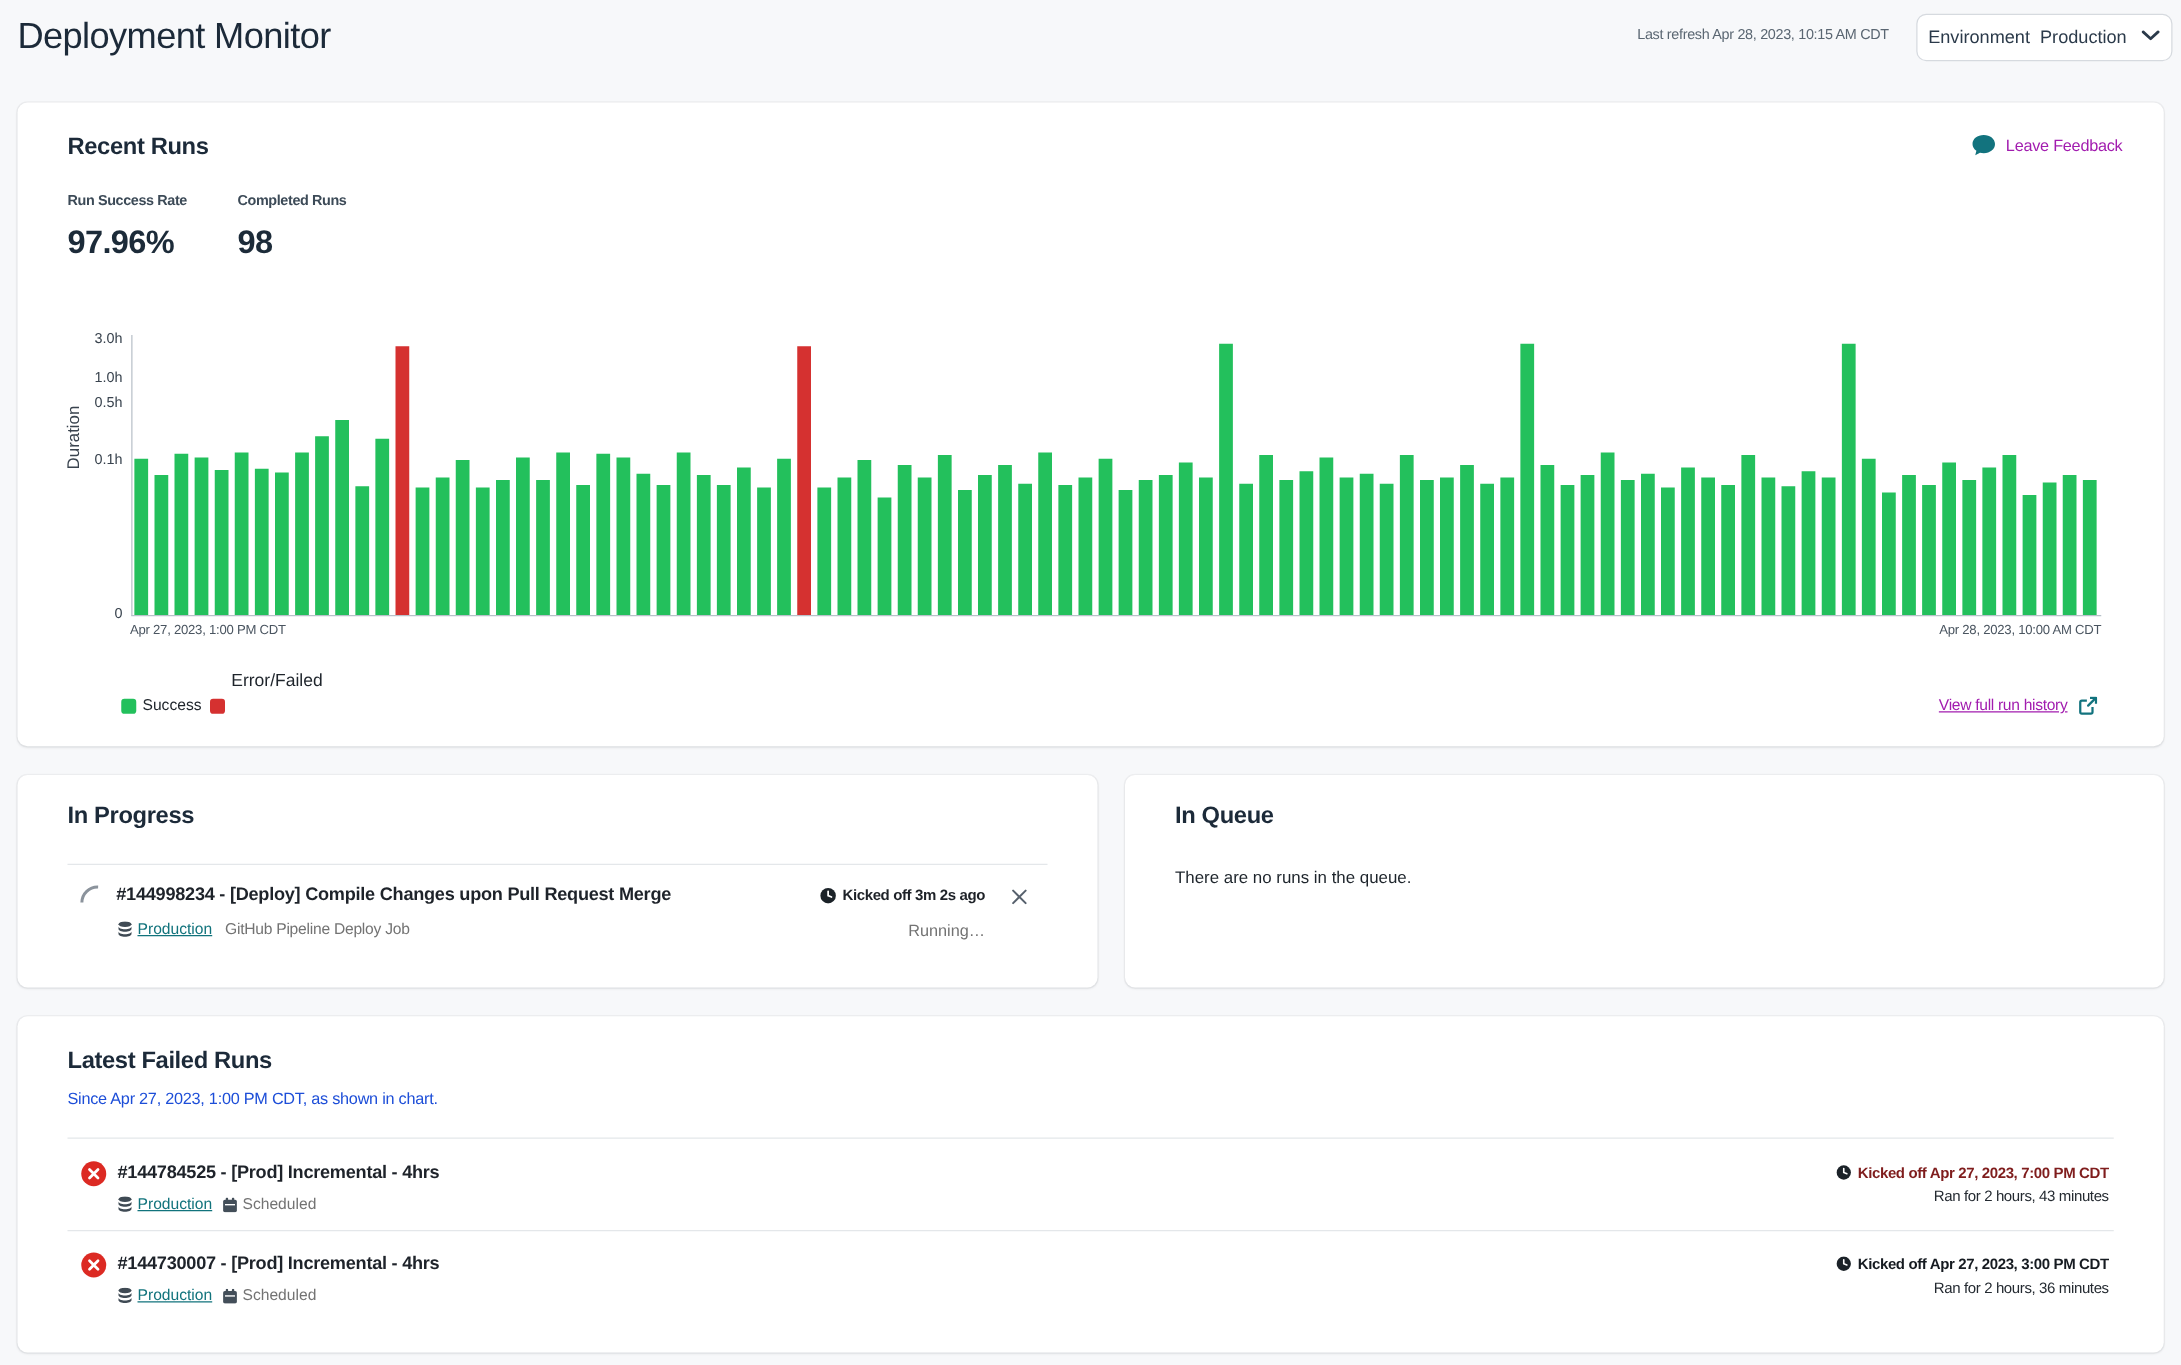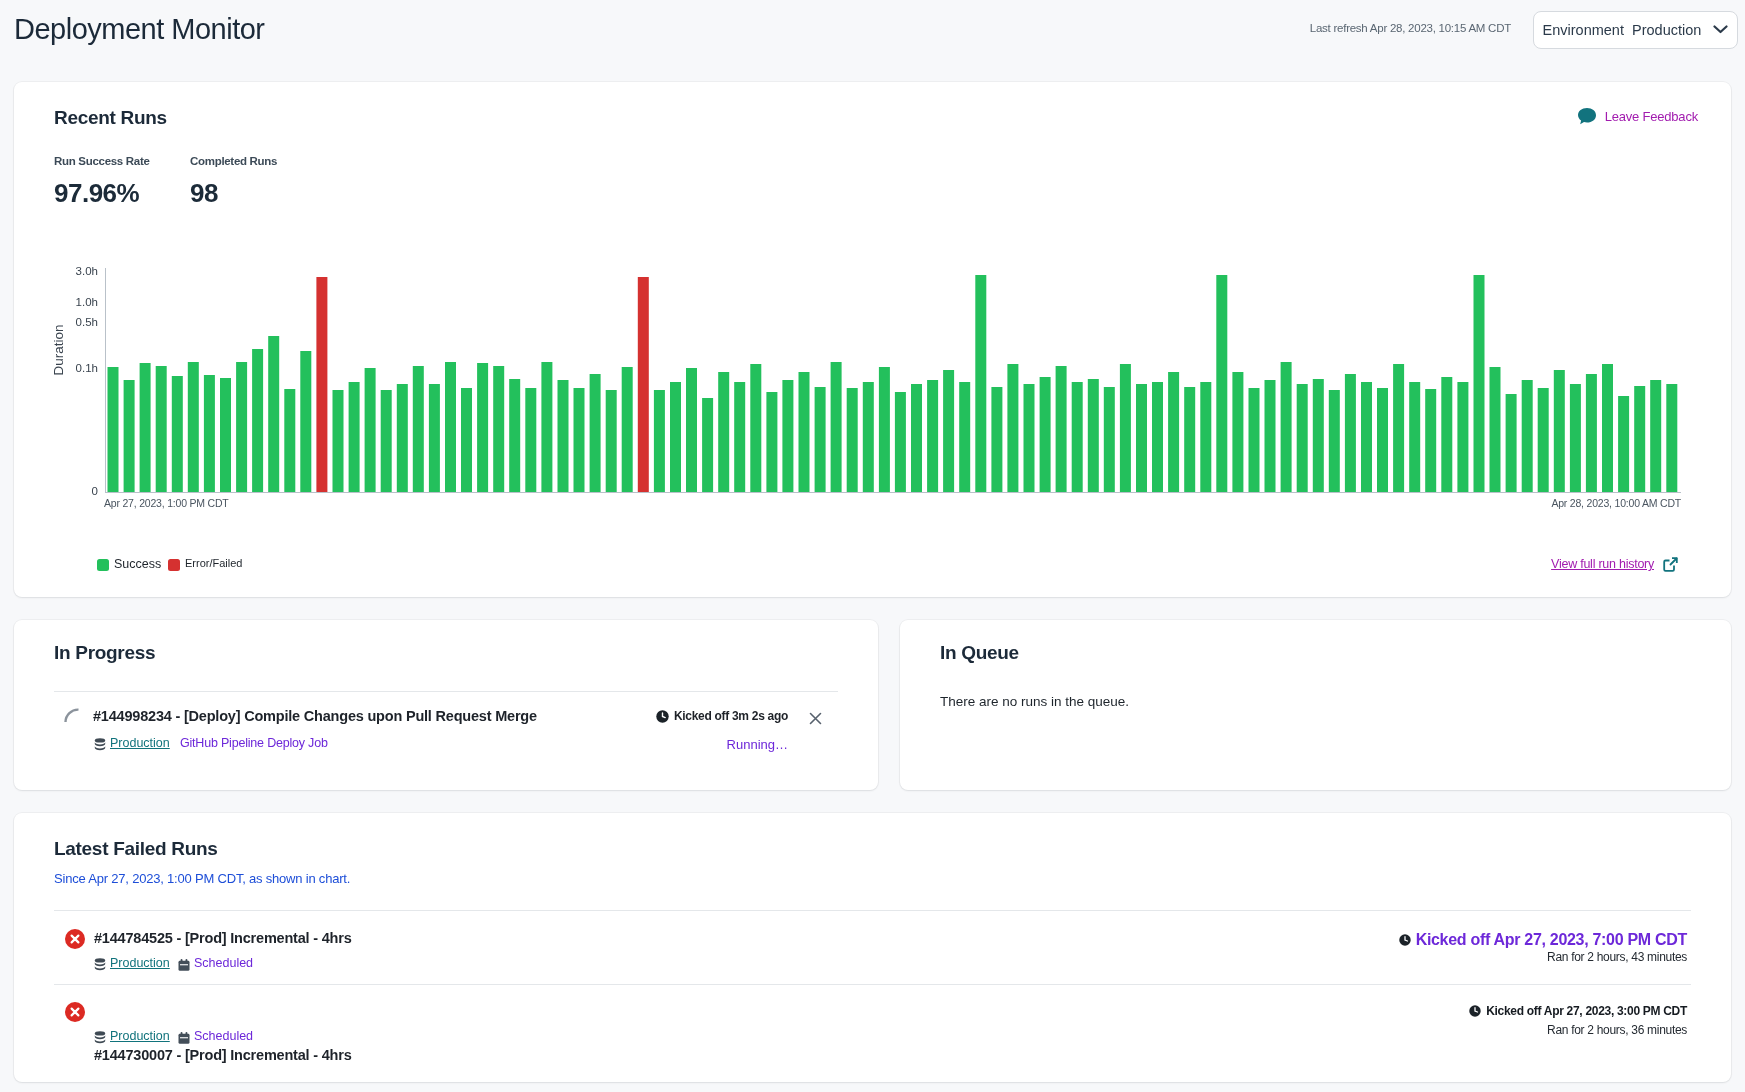--- a/index.html
+++ b/index.html
@@ -2,21 +2,21 @@
 <html><head>
 <meta charset="utf-8">
 <style>
 * { margin:0; padding:0; box-sizing:border-box; }
 html,body { width:1745px; height:1092px; background:#f7f8fa; font-family:"Liberation Sans", sans-serif; position:relative; overflow:hidden; }
 .abs { position:absolute; }
 .card { position:absolute; background:#fff; border-radius:8px; box-shadow:0 1px 2px rgba(16,24,32,0.08), 0 0 0 1px rgba(16,24,32,0.04); }
 .h1 { font-size:29px; font-weight:normal; color:#1c2a39; letter-spacing:-0.5px; }
 .h2 { font-size:19px; font-weight:bold; color:#1c2a39; letter-spacing:-0.3px; }
 .teal { color:#a21caf; }
-.gray { color:#6d28d9; }
+.gray { color:#737373; }
 .runtitle { font-size:14.5px; letter-spacing:-0.2px; font-weight:bold; color:#1e232a; white-space:nowrap; }
 a { text-decoration:none; }
 </style>
 </head>
 <body>
 
 <div class="abs h1" style="left:14px; top:13px;">Deployment Monitor</div>
 <div class="abs" style="right:234px; top:22px; font-size:11.5px; letter-spacing:-0.25px; color:#5a6672; white-space:nowrap;">Last refresh Apr 28, 2023, 10:15 AM CDT</div>
 <div class="abs" style="left:1533px; top:11px; width:205px; height:38px; background:#fff; border:1px solid #d6dadf; border-radius:8px; line-height:36px; text-align:center; font-size:14.5px; color:#2b3a4a;">Environment&nbsp; Production&nbsp;&nbsp;
 <svg width="15" height="9" viewBox="0 0 15 9" style="display:inline-block; vertical-align:middle; margin-top:-3px;">
@@ -150,21 +150,21 @@
 <text x="63" y="350" font-family="Liberation Sans" font-size="13.5" fill="#39434e" text-anchor="middle" transform="rotate(-90 63 350)">Duration</text>
 <g font-family="Liberation Sans" font-size="10.5" letter-spacing="-0.2" fill="#4a5560">
 <text x="104" y="507">Apr 27, 2023, 1:00 PM CDT</text>
 <text x="1681" y="507" text-anchor="end">Apr 28, 2023, 10:00 AM CDT</text>
 </g>
 </svg>
 
 <div class="abs" style="left:97px; top:559px; width:12px; height:12px; background:#23c05c; border-radius:2.5px;"></div>
 <div class="abs" style="left:114px; top:557px; font-size:12.5px; color:#1e242b;">Success</div>
 <div class="abs" style="left:168px; top:559px; width:12px; height:12px; background:#d53130; border-radius:2.5px;"></div>
-<div class="abs" style="left:185px; top:557px; font-size:11px; color:#1e242b;">Error/Failed</div>
+<div class="abs" style="left:185px; top:536px; font-size:14px; color:#1e242b;">Error/Failed</div>
 <div class="abs" style="right:91px; top:557px; font-size:12.5px; letter-spacing:-0.25px; white-space:nowrap;"><a class="teal" style="text-decoration:underline;">View full run history</a></div>
 <div class="abs" style="left:1663px; top:557px;">
 <svg width="15" height="15" viewBox="0 0 15 15" fill="none" stroke="#12737e" stroke-width="1.8">
       <path d="M11 8.5 V12.5 a1.3 1.3 0 0 1 -1.3 1.3 H2.5 A1.3 1.3 0 0 1 1.2 12.5 V4.8 A1.3 1.3 0 0 1 2.5 3.5 H6.5"></path>
       <path d="M9 1.2 H13.8 V6" stroke-linejoin="round"></path>
       <path d="M13.5 1.5 L7.5 7.5" stroke-linecap="round"></path>
     </svg>
 </div>
 
 <div class="card" style="left:14px; top:620px; width:864px; height:170px;"></div>
@@ -228,31 +228,31 @@
       <rect x="7.5" y="0" width="1.9" height="3.4" rx="0.9"></rect>
       <rect x="2" y="5.2" width="8" height="1.1" fill="#fff"></rect>
     </svg>
 </div>
 <div class="abs gray" style="left:194px; top:956px; font-size:12.5px;">Scheduled</div>
 <div class="abs" style="right:58px; top:931px; display:flex; align-items:center; gap:5px; white-space:nowrap;">
 <svg width="12" height="12" viewBox="0 0 13 13" style="flex:none;">
       <circle cx="6.5" cy="6.5" r="6.2" fill="#1b2228"></circle>
       <path d="M6.5 3 V6.5 L9.2 7.6" stroke="#fff" stroke-width="1.4" fill="none" stroke-linecap="round"></path>
     </svg>
-<span style="font-size:16px; letter-spacing:-0.3px; font-weight:bold; color:#6d28d9;">Kicked off Apr 27, 2023, 7:00 PM CDT</span>
+<span style="font-size:12px; letter-spacing:-0.3px; font-weight:bold; color:#7f1d1d;">Kicked off Apr 27, 2023, 7:00 PM CDT</span>
   </div>
 <div class="abs" style="right:58px; top:950px; font-size:12px; letter-spacing:-0.3px; color:#242a31; white-space:nowrap;">Ran for 2 hours, 43 minutes</div>
 
 <div class="abs" style="left:54px; top:984px; width:1637px; height:1px; background:#e4e7ea;"></div>
 
 <div class="abs" style="left:65px; top:1002px; width:20px; height:20px; border-radius:50%; background:#dc2a23;"></div>
 <svg class="abs" style="left:70px; top:1007px;" width="10" height="10" viewBox="0 0 10 10">
     <path d="M1.6 1.6 L8.4 8.4 M8.4 1.6 L1.6 8.4" stroke="#fff" stroke-width="2.2" stroke-linecap="round"></path>
   </svg>
-<div class="abs runtitle" style="left:94px; top:1003px;margin-top:44px;">#144730007 - [Prod] Incremental - 4hrs</div>
+<div class="abs runtitle" style="left:94px; top:1003px;">#144730007 - [Prod] Incremental - 4hrs</div>
 <div class="abs" style="left:94px; top:1030px;">
 <svg width="12" height="13" viewBox="0 0 12 13" fill="#3f4a54">
       <ellipse cx="6" cy="2.4" rx="5.2" ry="2.2"></ellipse>
       <path d="M0.8 4.2 c0 1.2 2.3 2.2 5.2 2.2 s5.2-1 5.2-2.2 v1.9 c0 1.2-2.3 2.2-5.2 2.2 s-5.2-1-5.2-2.2Z"></path>
       <path d="M0.8 8.2 c0 1.2 2.3 2.2 5.2 2.2 s5.2-1 5.2-2.2 v1.9 c0 1.2-2.3 2.2-5.2 2.2 s-5.2-1-5.2-2.2Z"></path>
     </svg>
 </div>
 <div class="abs" style="left:110px; top:1029px; font-size:12.5px;"><a style="text-decoration:underline; color:#11737c;">Production</a></div>
 <div class="abs" style="left:178px; top:1030px;">
 <svg width="12" height="12" viewBox="0 0 12 12" fill="#434e59">

